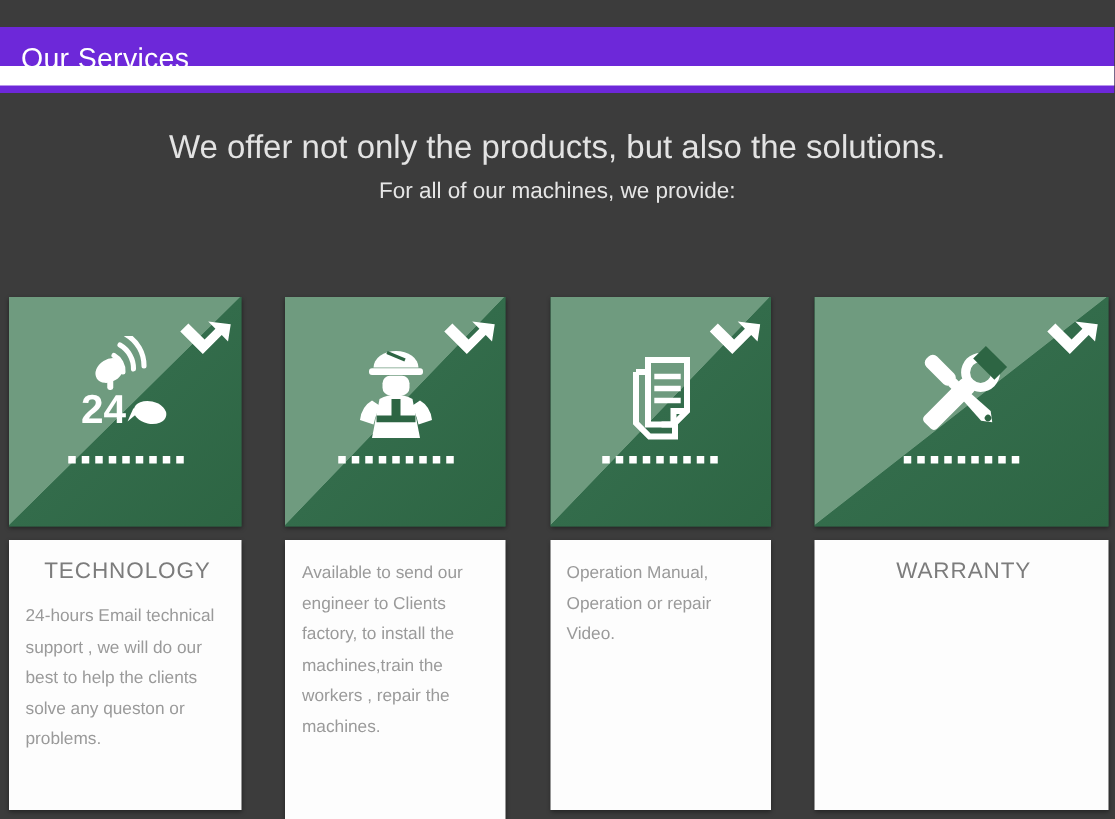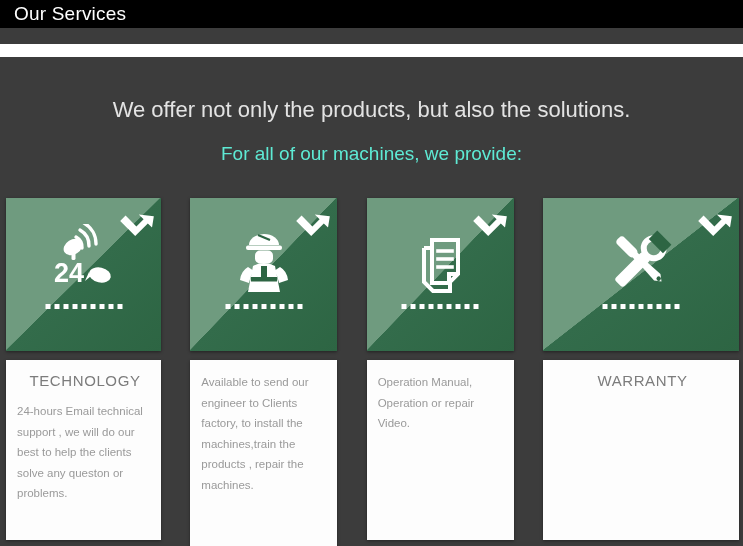--- a/index.html
+++ b/index.html
@@ -12,24 +12,24 @@
     background: #3c3c3c;
     font-family: "Liberation Sans", sans-serif;
     overflow: hidden;
     position: relative;
   }
 
   
   .header-bar {
     position: absolute;
     left: 0;
-    top: 0;
+    top: 18px;
     width: 743px;
-    height: 28px;
-    background: #000000;
+    height: 44px;
+    background: #6d28d9;
     display: flex;
     align-items: center;
   }
   .header-title {
     color: #ffffff;
     font-size: 19px;
     font-weight: normal;
     letter-spacing: 0.2px;
     padding-left: 14px;
   }
@@ -47,27 +47,27 @@
     position: absolute;
     left: 0;
     top: 57px;
     width: 743px;
     text-align: center;
   }
   .intro-head {
     color: #e3e3e3;
     font-size: 22px;
     font-weight: normal;
-    margin: 12px;
+    margin: 0;
     padding-top: 29px;
     line-height: 1.1;
   }
   .intro-sub {
-    color: #5eead4;
-    font-size: 19px;
+    color: #e5e5e5;
+    font-size: 15px;
     margin: 0;
     padding-top: 9px;
   }
 
   
   .cards {
     position: absolute;
     left: 6px;
     top: 150px;
     width: 733px;
@@ -257,21 +257,21 @@
           <i></i>
           <i></i>
           <i></i>
           <i></i>
           <i></i>
           <i></i>
           <i></i>
       </div>
     </div>
     <div class="panel">
-      <p class="panel-body">Available to send our engineer to Clients factory, to install the machines,train the products , repair the machines.</p>
+      <p class="panel-body">Available to send our engineer to Clients factory, to install the machines,train the workers , repair the machines.</p>
     </div>
   </div>
 
   <div class="card">
     <div class="tile">
       <div class="tile-inner"></div>
       <svg class="corner-arrow" viewBox="0 0 40 40">
         <path d="M6 34 L6 25 L24 25 L24 13 L16 13 L30 2 L38 13 L31 13 L31 34 Z" fill="#ffffff" transform="rotate(45 20 20)"></path>
       </svg>
       <div class="glyph">

